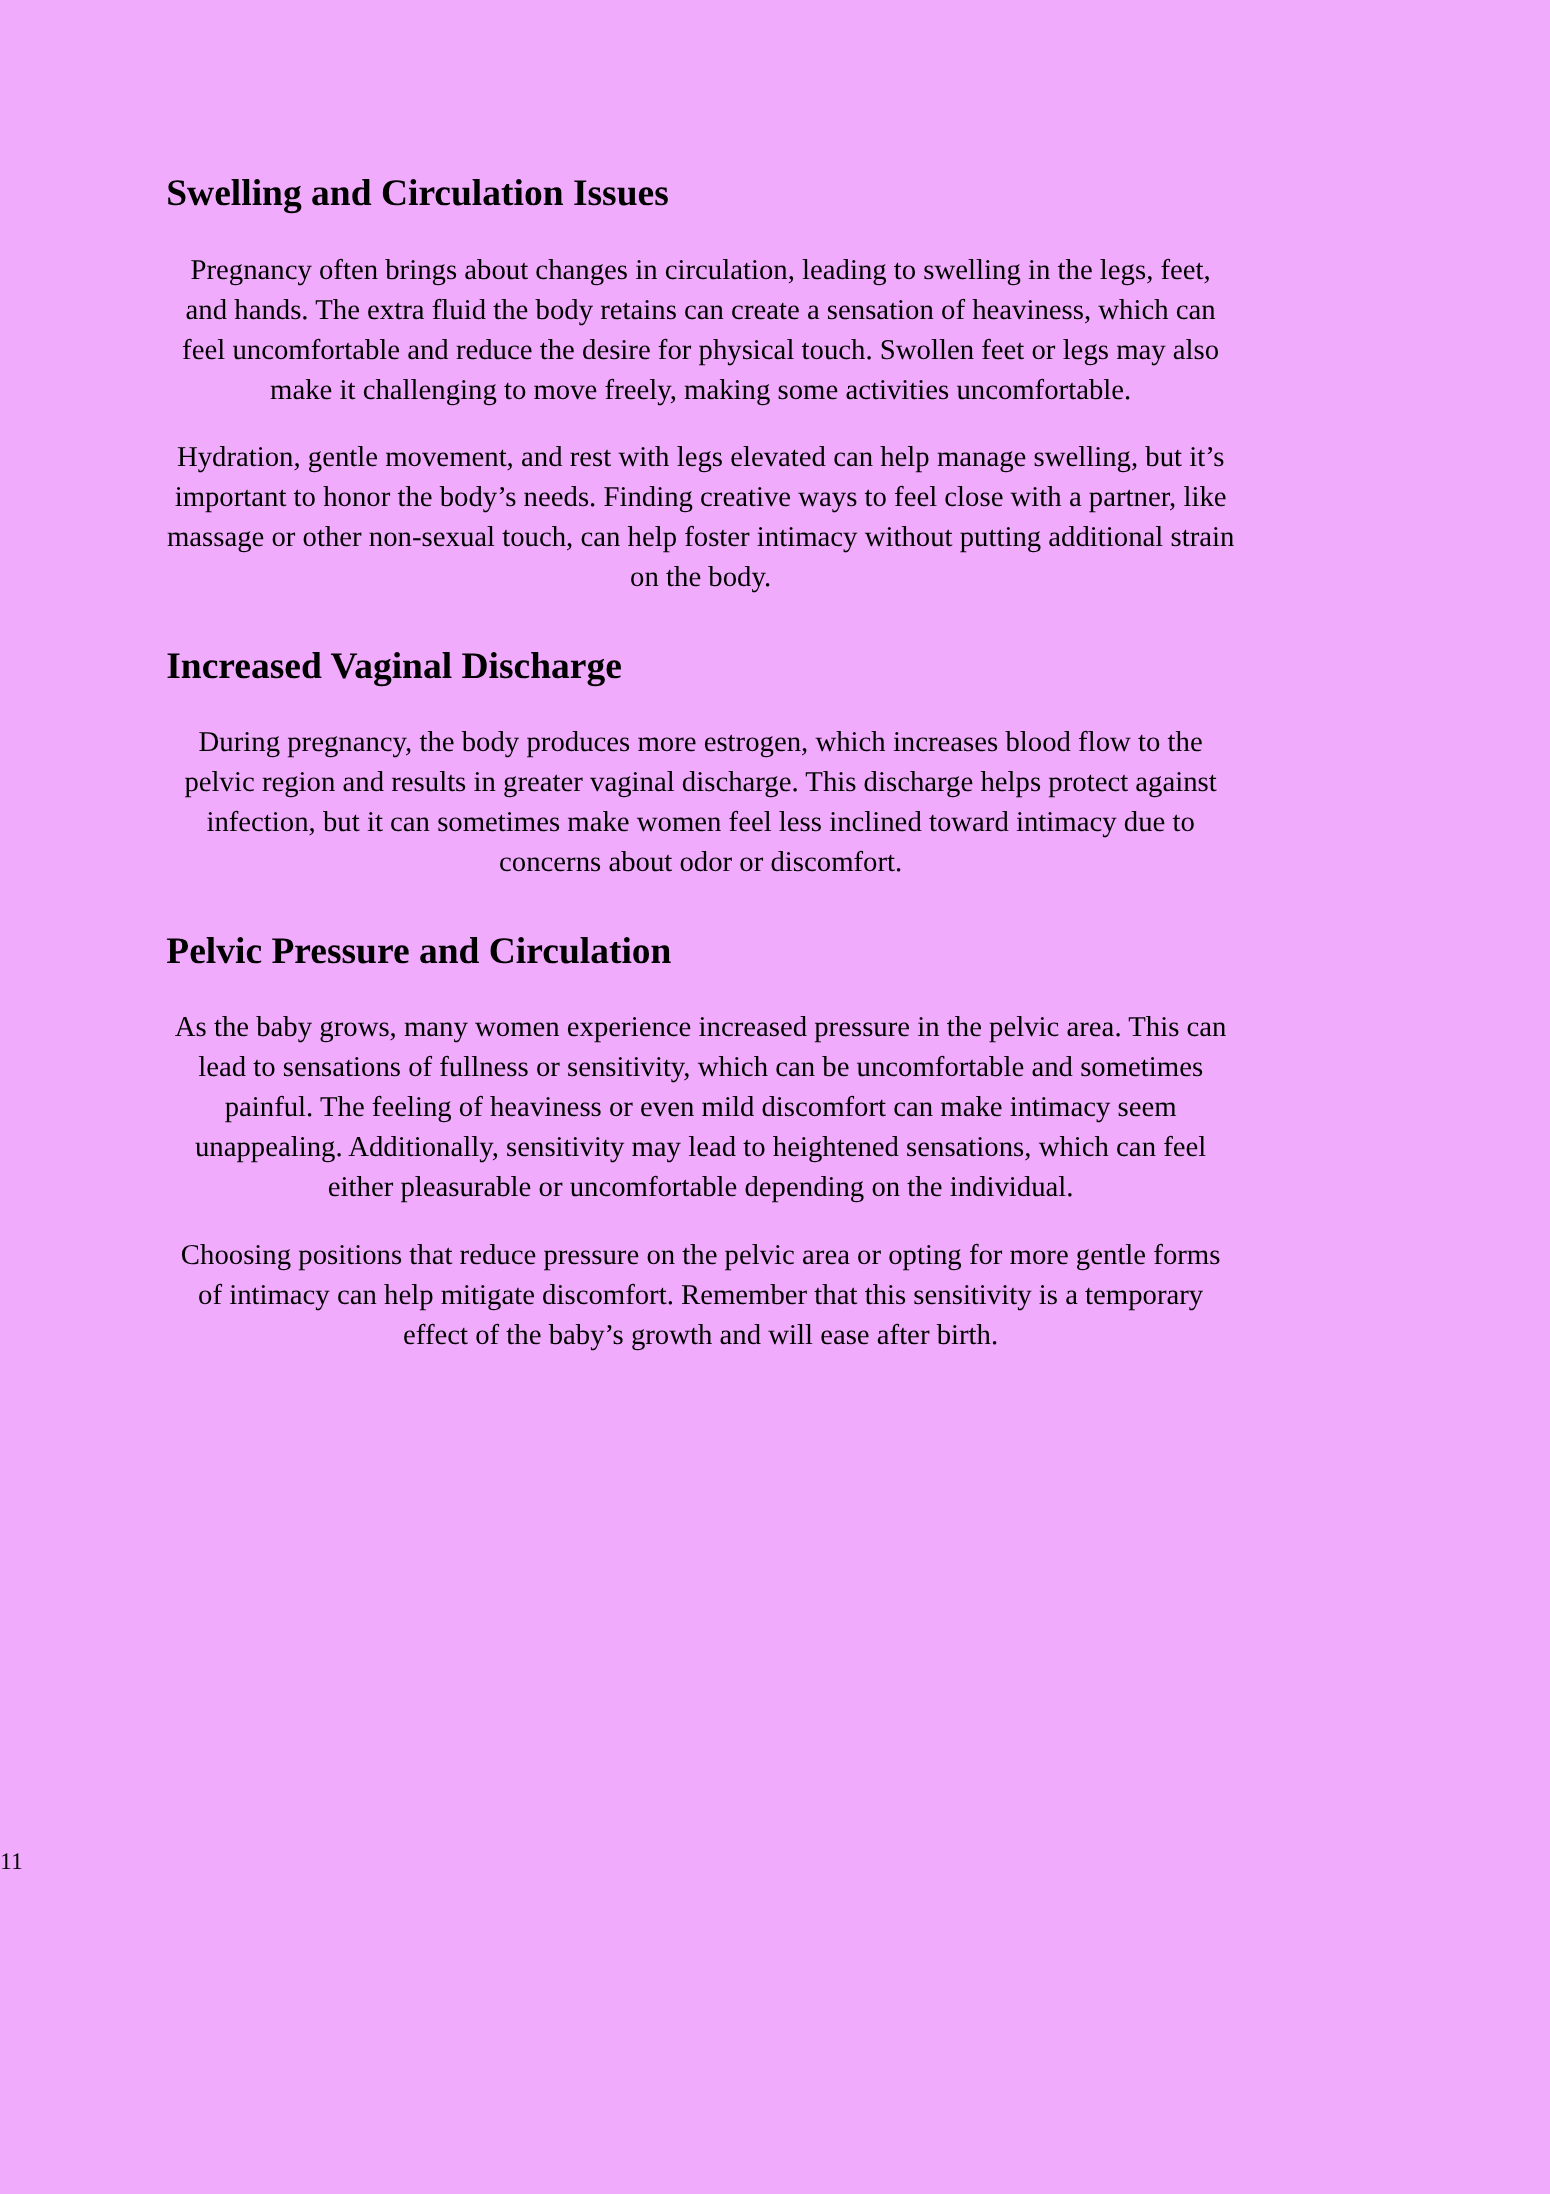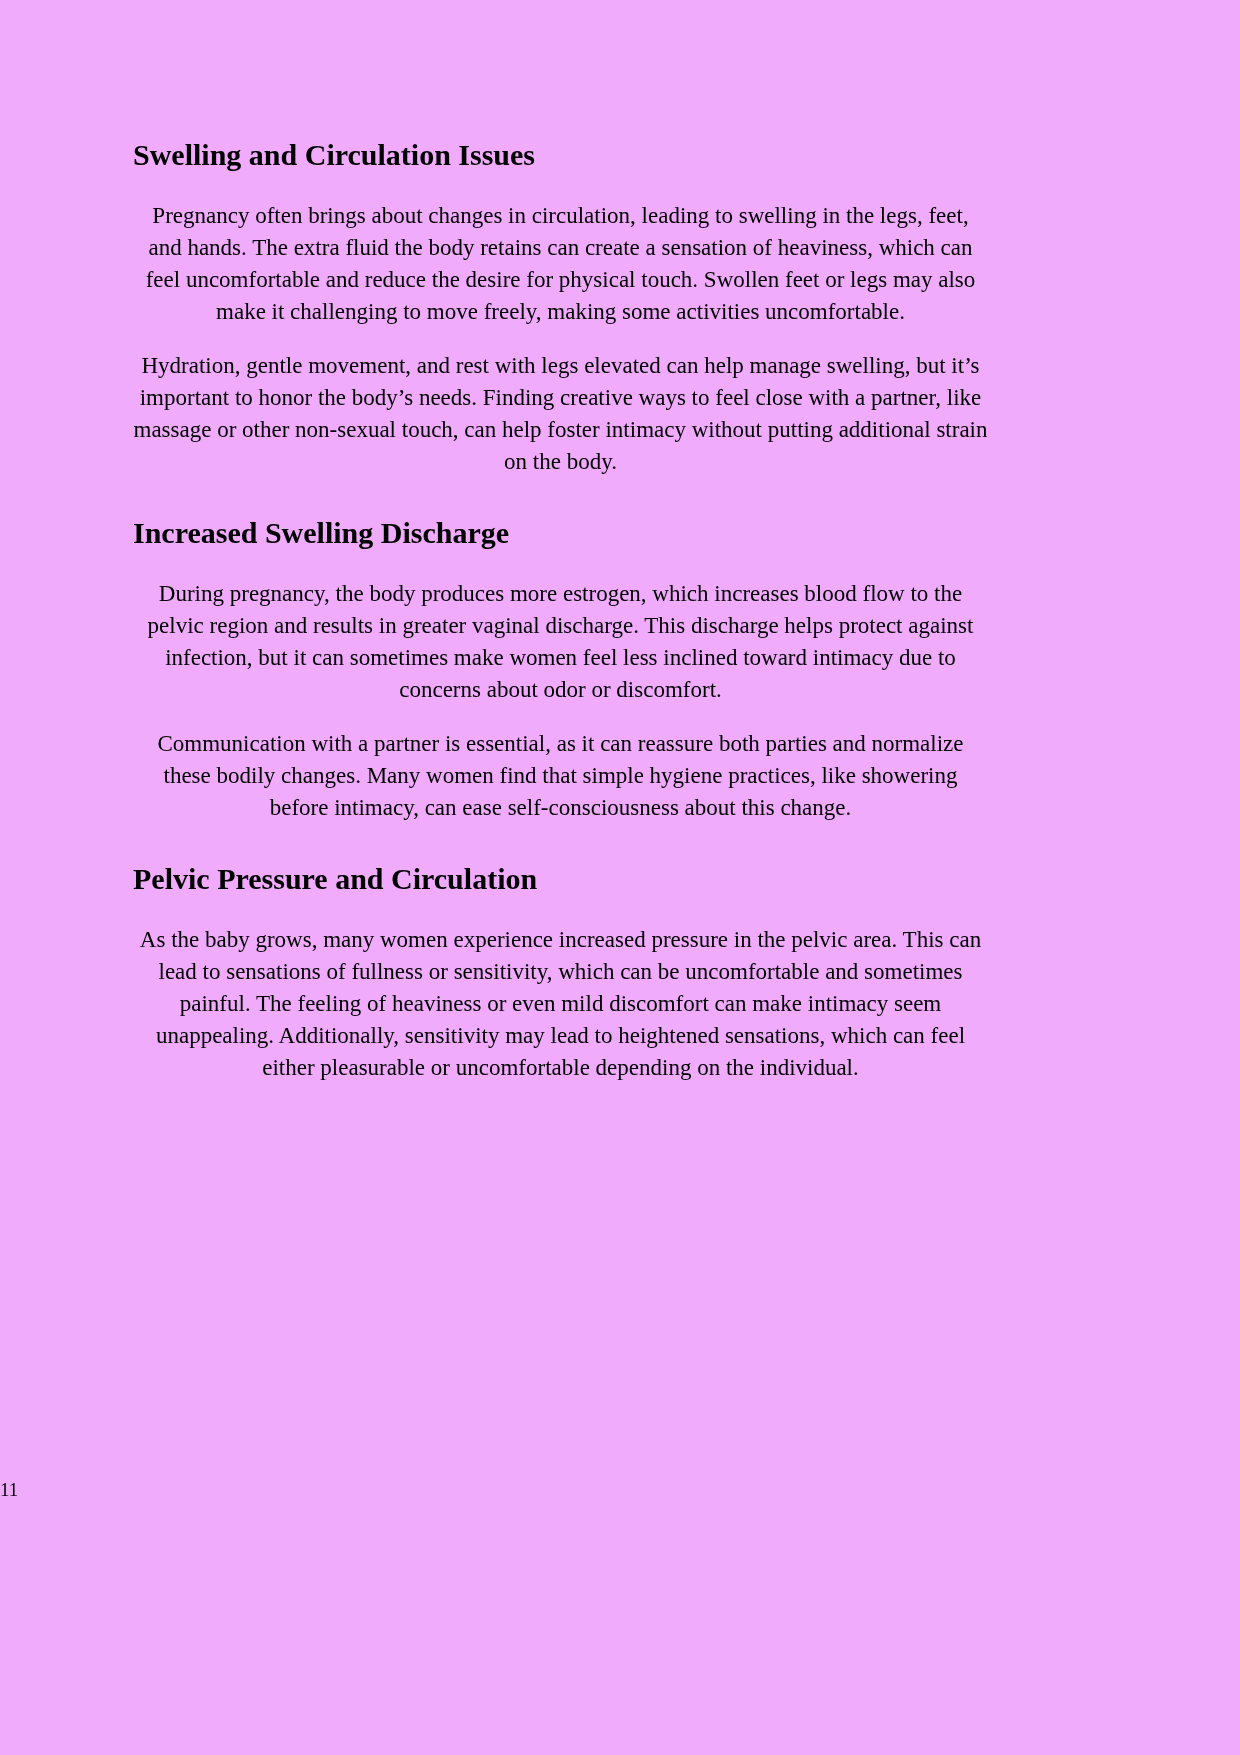--- a/index.html
+++ b/index.html
@@ -49,26 +49,26 @@
 <div class="page">
   <div class="content">
 
     <section class="section">
       <h1 class="section-heading">Swelling and Circulation Issues</h1>
       <p class="paragraph">Pregnancy often brings about changes in circulation, leading to swelling in the legs, feet, and hands. The extra fluid the body retains can create a sensation of heaviness, which can feel uncomfortable and reduce the desire for physical touch. Swollen feet or legs may also make it challenging to move freely, making some activities uncomfortable.</p>
       <p class="paragraph">Hydration, gentle movement, and rest with legs elevated can help manage swelling, but it’s important to honor the body’s needs. Finding creative ways to feel close with a partner, like massage or other non-sexual touch, can help foster intimacy without putting additional strain on the body.</p>
     </section>
 
     <section class="section">
-      <h1 class="section-heading">Increased Swelling Discharge</h1>
+      <h1 class="section-heading">Increased Vaginal Discharge</h1>
       <p class="paragraph">During pregnancy, the body produces more estrogen, which increases blood flow to the pelvic region and results in greater vaginal discharge. This discharge helps protect against infection, but it can sometimes make women feel less inclined toward intimacy due to concerns about odor or discomfort.</p>
-      <p class="paragraph">Communication with a partner is essential, as it can reassure both parties and normalize these bodily changes. Many women find that simple hygiene practices, like showering before intimacy, can ease self-consciousness about this change.</p>
     </section>
 
     <section class="section">
       <h1 class="section-heading">Pelvic Pressure and Circulation</h1>
       <p class="paragraph">As the baby grows, many women experience increased pressure in the pelvic area. This can lead to sensations of fullness or sensitivity, which can be uncomfortable and sometimes painful. The feeling of heaviness or even mild discomfort can make intimacy seem unappealing. Additionally, sensitivity may lead to heightened sensations, which can feel either pleasurable or uncomfortable depending on the individual.</p>
+      <p class="paragraph">Choosing positions that reduce pressure on the pelvic area or opting for more gentle forms of intimacy can help mitigate discomfort. Remember that this sensitivity is a temporary effect of the baby’s growth and will ease after birth.</p>
     </section>
 
   </div>
 
   <div class="page-number">11</div>
 </div>
 
 </body></html>

